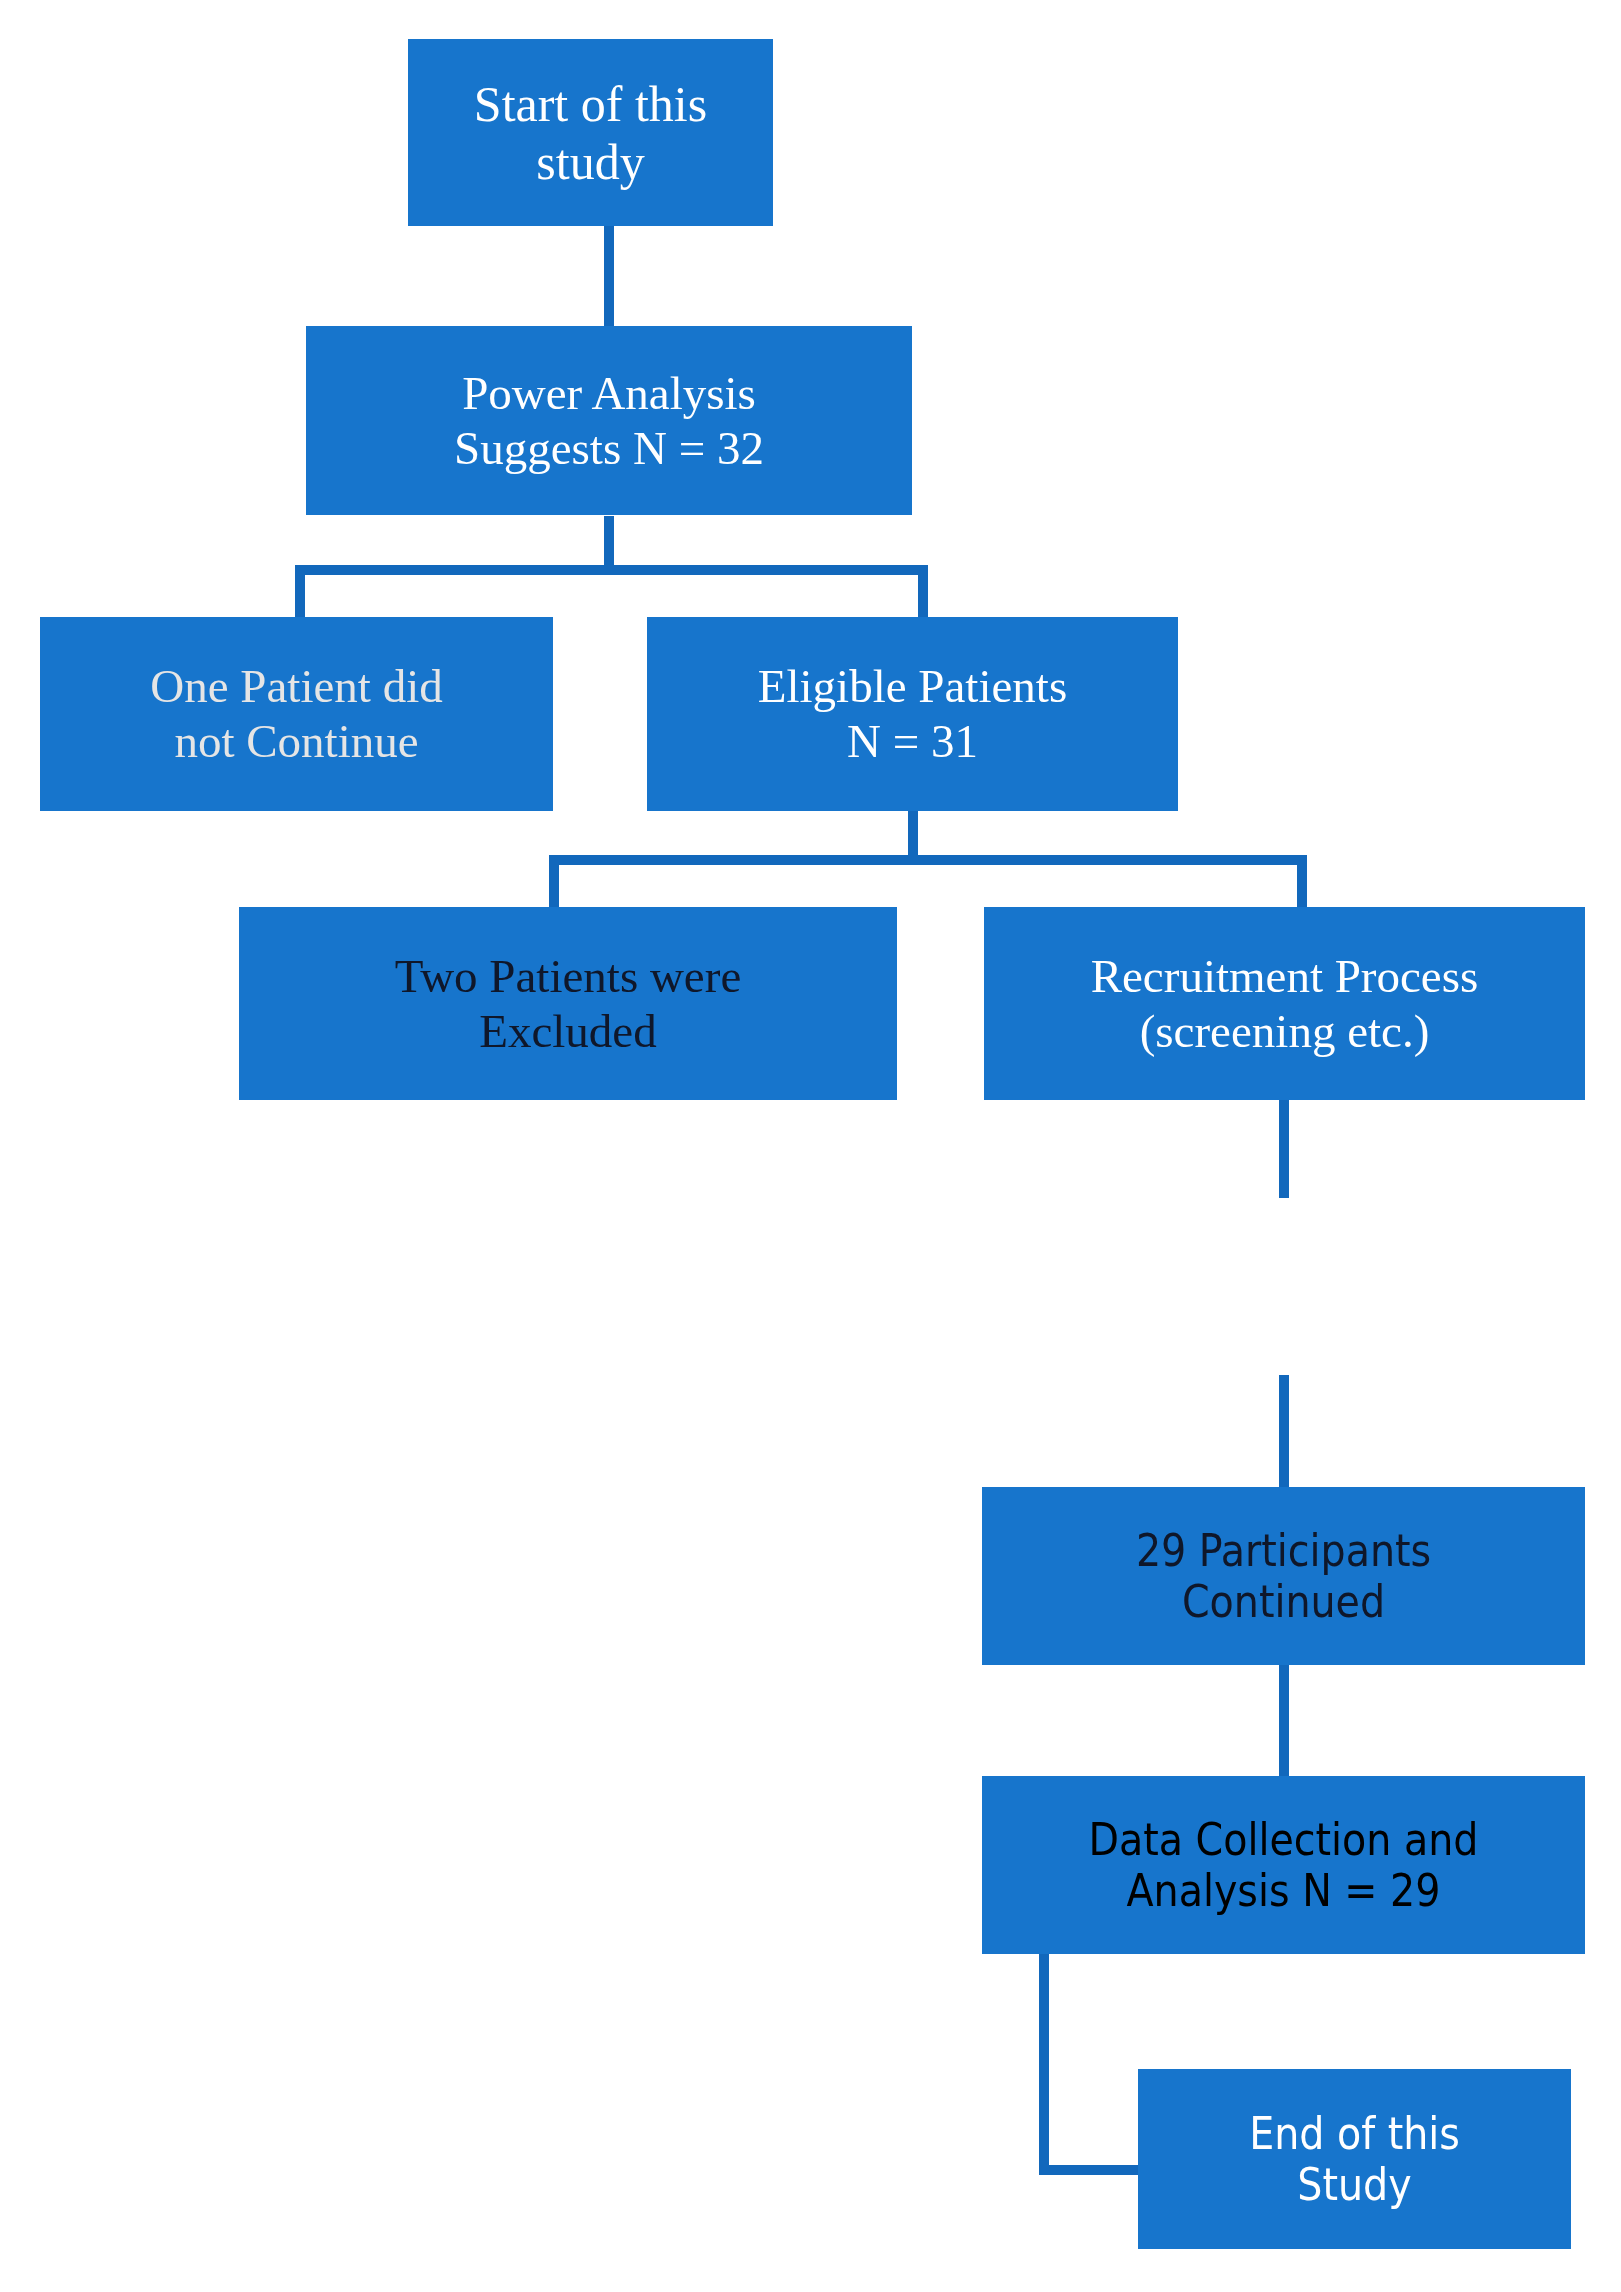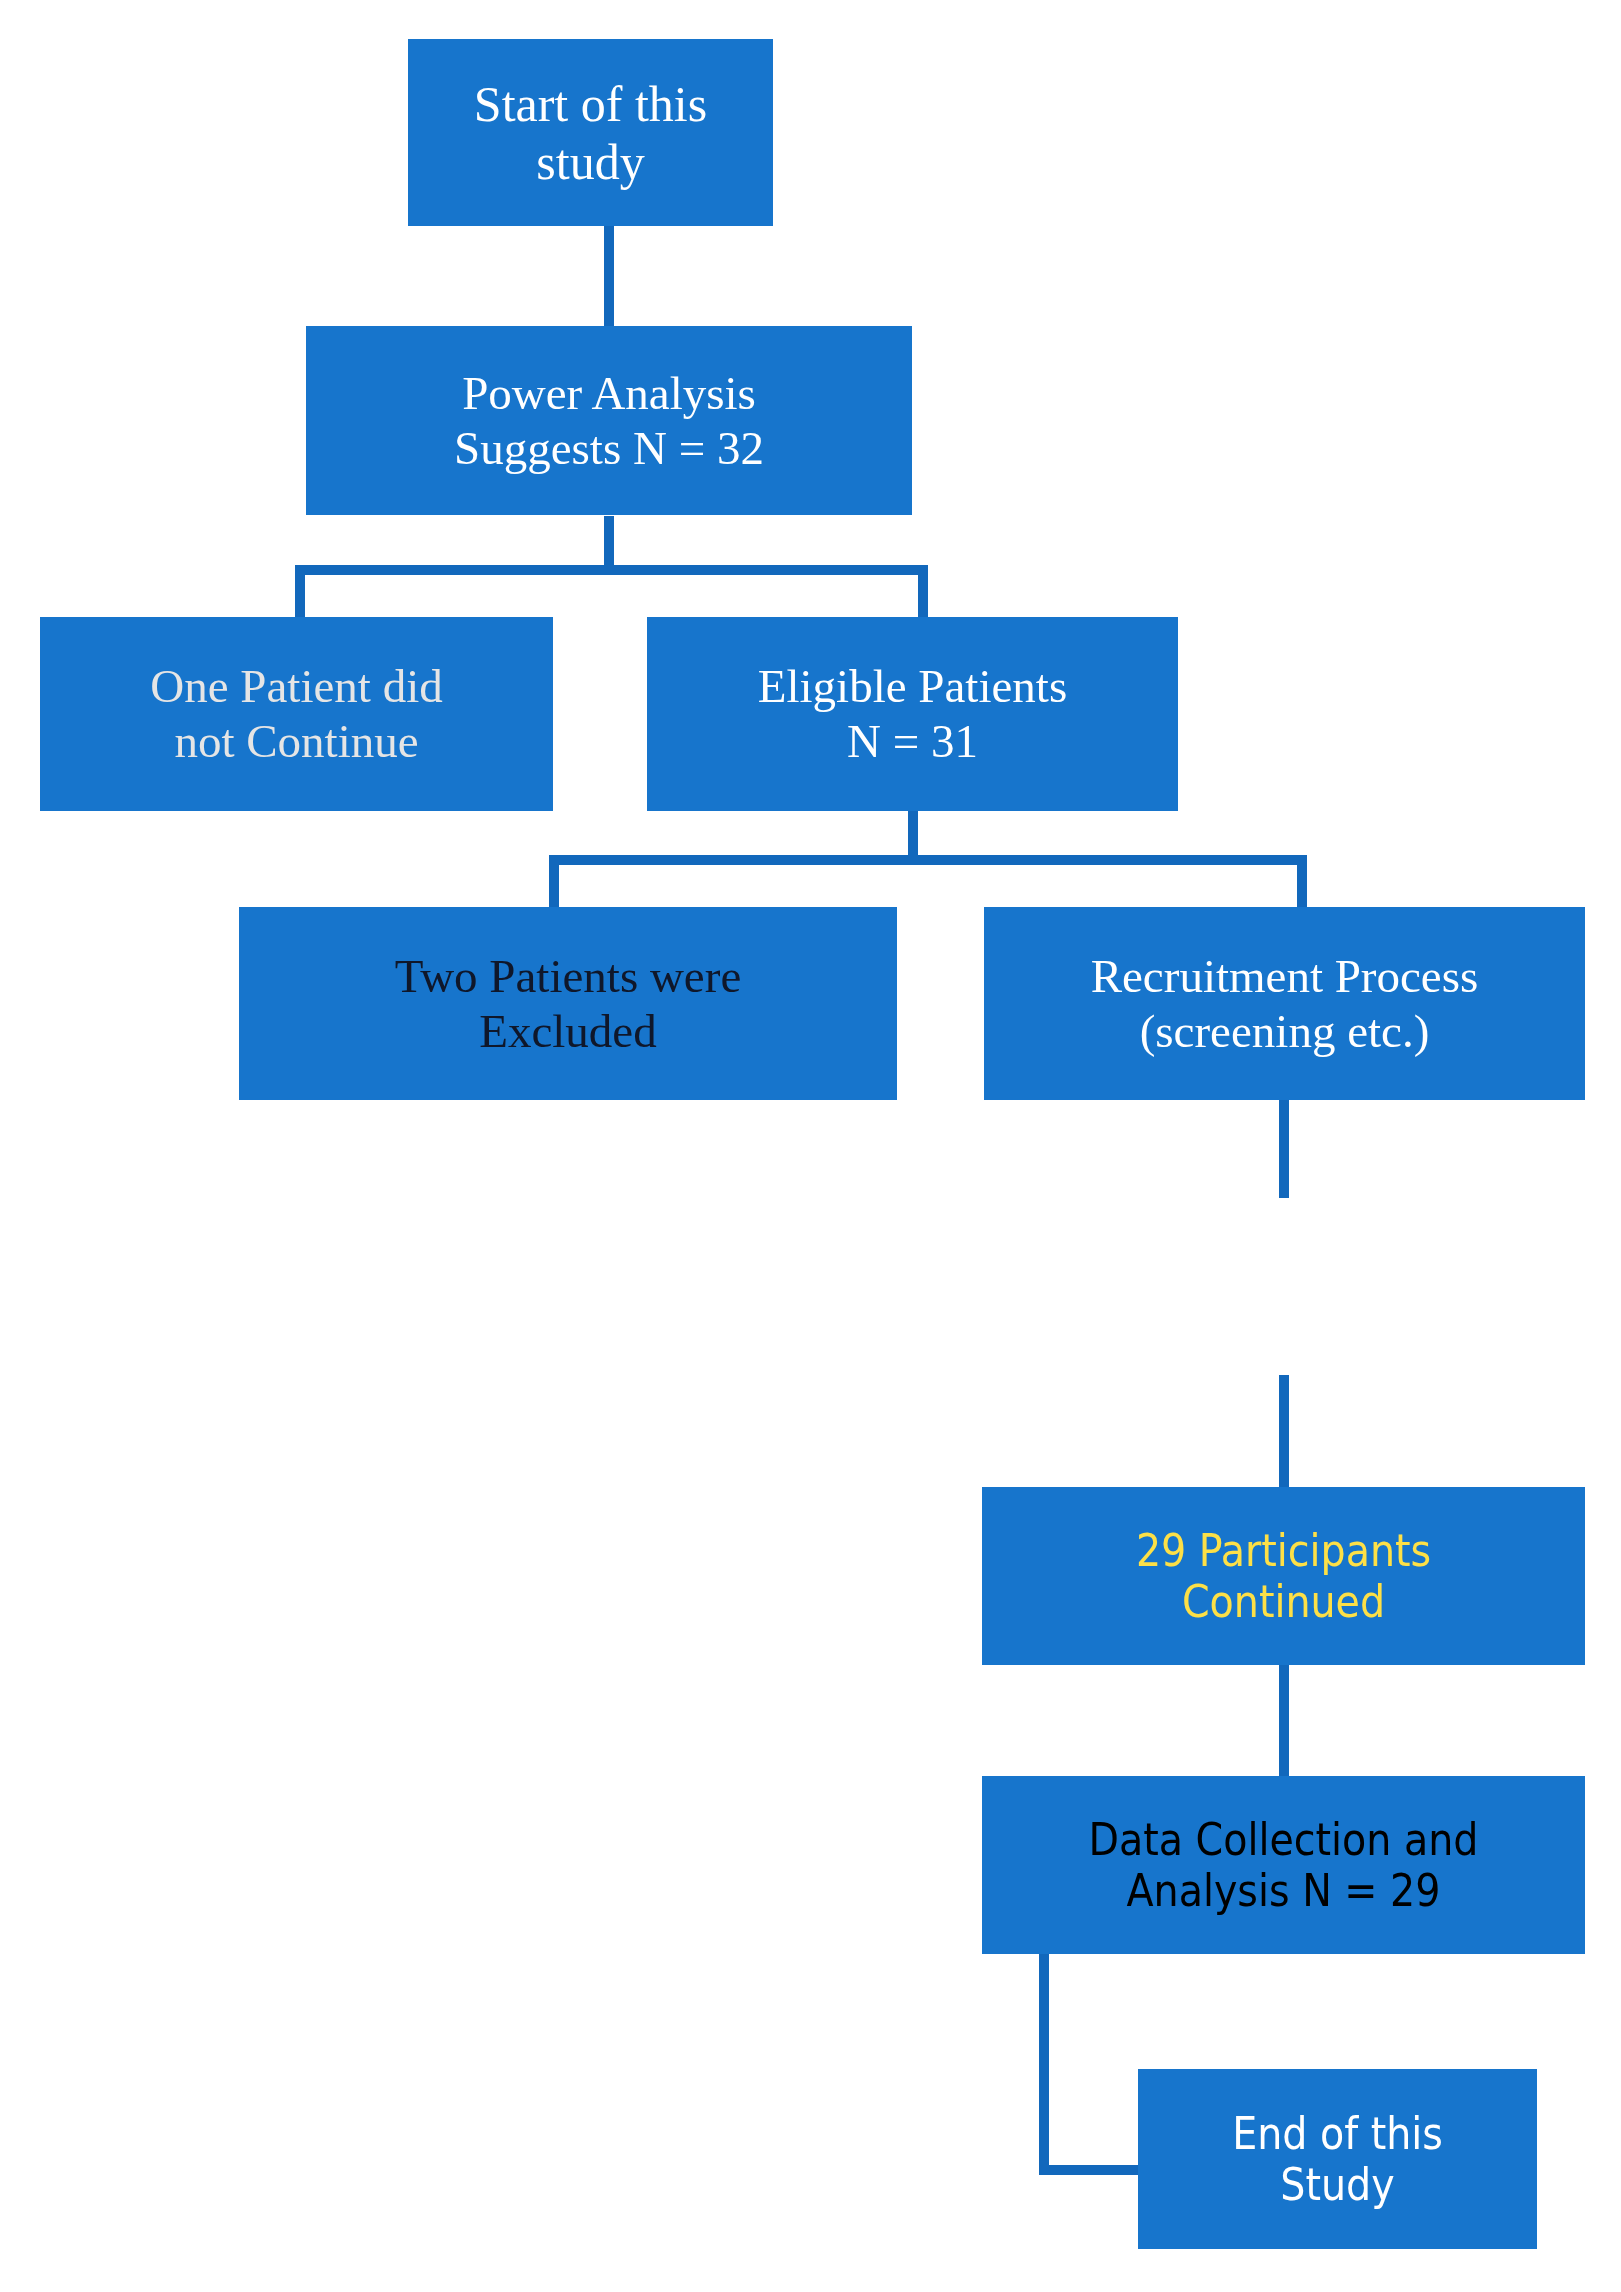--- a/index.html
+++ b/index.html
@@ -78,23 +78,23 @@
   <div class="node serif" style="left: 647px; top: 617px; width: 531px; height: 194px; font-size: 47px; background: rgb(23, 117, 204); color: rgb(255, 255, 255);">Eligible Patients
 N = 31</div>
 
   <div class="node serif" style="left: 239px; top: 907px; width: 658px; height: 193px; font-size: 47px; background: rgb(23, 117, 204); color: #0f172a;">Two Patients were
 Excluded</div>
 
   <div class="node serif" style="left: 984px; top: 907px; width: 601px; height: 193px; font-size: 47px; background: rgb(23, 117, 204); color: rgb(255, 255, 255);">Recruitment Process
 (screening etc.)</div>
 
 
-  <div class="node sans" style="left: 982px; top: 1487px; width: 603px; height: 178px; font-size: 44px; background: rgb(23, 117, 204); color: #fde047;">29 Participants
+  <div class="node sans" style="left: 982px; top: 1487px; width: 603px; height: 178px; font-size: 44px; background: rgb(23, 117, 204); color: #0f172a;">29 Participants
 Continued</div>
 
   <div class="node sans" style="left: 982px; top: 1776px; width: 603px; height: 178px; font-size: 44px; background: rgb(23, 117, 204); color: #000000;">Data Collection and
 Analysis N = 29</div>
 
-  <div class="node sans" style="left: 1138px; top: 2069px; width: 399px; height: 180px; font-size: 44px; background: rgb(23, 117, 204); color: rgb(255, 255, 255);">End of this
+  <div class="node sans" style="left: 1138px; top: 2069px; width: 433px; height: 180px; font-size: 44px; background: rgb(23, 117, 204); color: rgb(255, 255, 255);">End of this
 Study</div>
 
 </div>
 
 
 </body></html>

